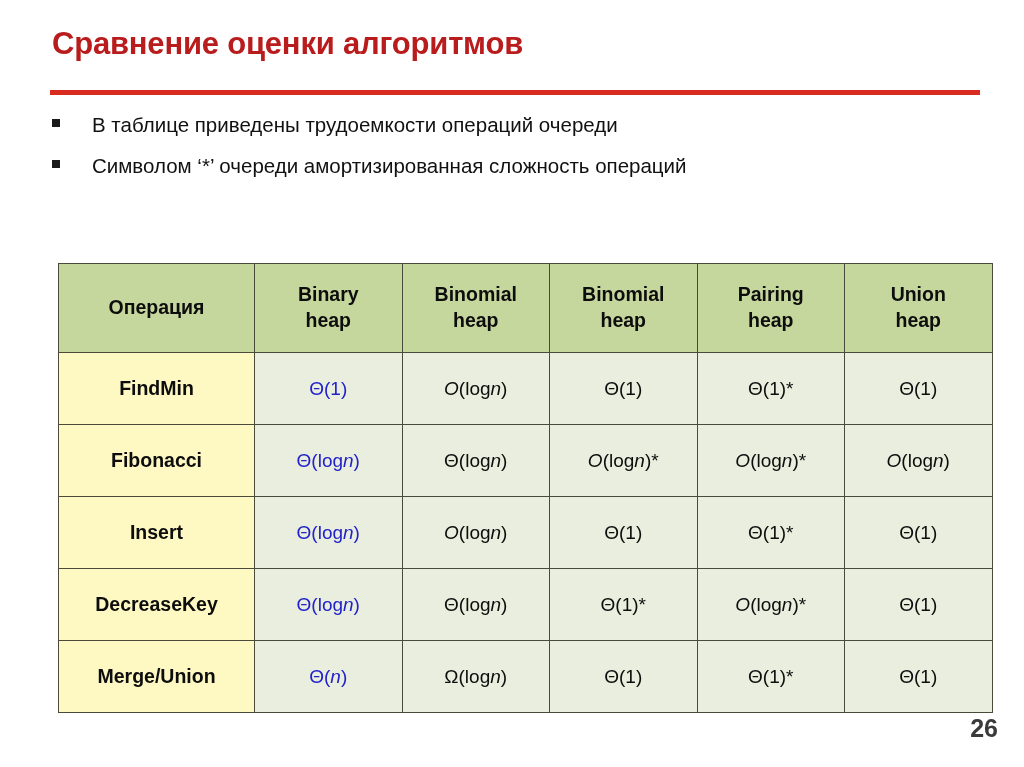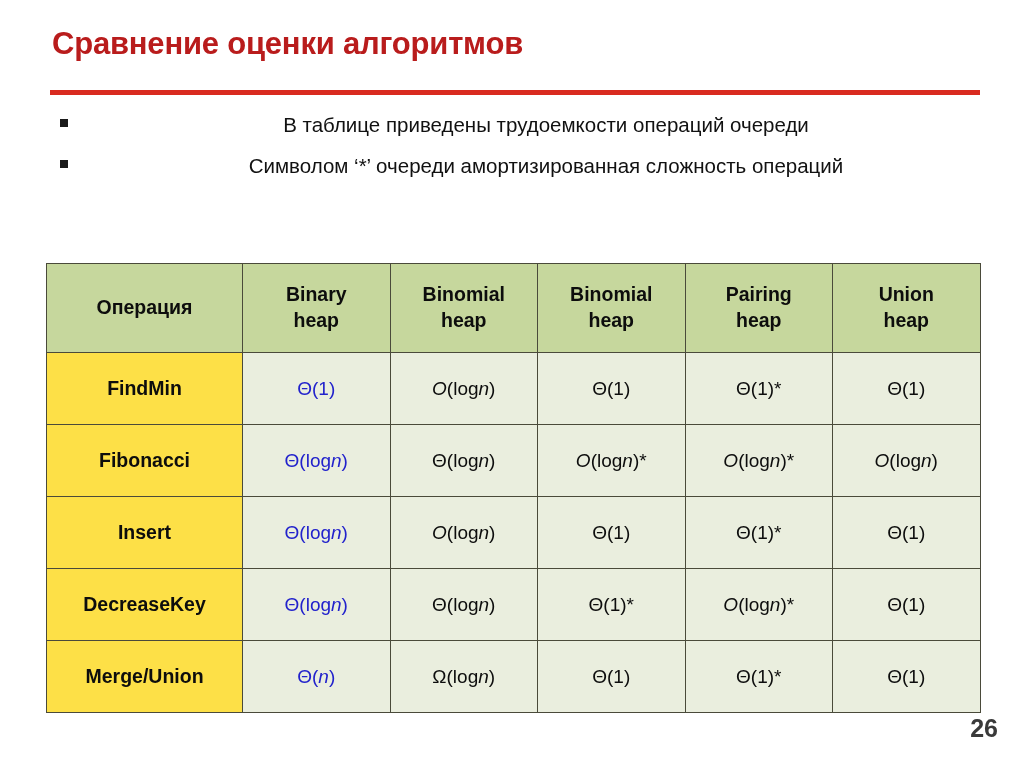--- a/index.html
+++ b/index.html
@@ -31,24 +31,23 @@
     left: 50px;
     top: 90px;
     width: 930px;
     height: 5px;
     background: #d92b20;
   }
 
   
   .bullets {
     position: absolute;
-    left: 52px;
+    left: 44px;
     top: 110px;
     width: 940px;
-    text-align: center;
   }
   .bullet {
     position: relative;
     padding-left: 48px;
     margin-bottom: 12px;
     font-size: 20.5px;
     color: #111111;
     line-height: 1.42;
   }
   .bullet .marker {
@@ -58,21 +57,21 @@
     width: 8px;
     height: 8px;
     background: #1a1a1a;
     display: block;
   }
   .bullet .line2 { display: block; }
 
   
   .cmp-table {
     position: absolute;
-    left: 46px;
+    left: 58px;
     top: 263px;
     border-collapse: collapse;
     table-layout: fixed;
     width: 934px;
   }
   .cmp-table td, .cmp-table th {
     border: 1.5px solid #4a4a3a;
     text-align: center;
     vertical-align: middle;
     padding: 0;
@@ -86,21 +85,21 @@
     font-size: 19.5px;
     line-height: 1.32;
   }
   .cmp-table thead th .hw { display: block; }
   .cmp-table tbody td {
     background: #eaeede;
     height: 71px;
     color: #0d0d0d;
   }
   .cmp-table tbody td.op-cell {
-    background: #fde047;
+    background: #fef9c3;
     font-weight: bold;
     font-size: 19.5px;
   }
   .v-blue { color: #2222cc; }
   .cmp-table tbody td .expr { white-space: nowrap; text-align: right; }
   .cmp-table tbody td i { font-style: italic; }
 
   
   col.c-op   { width: 196px; }
   col.c-d    { width: 147.5px; }

